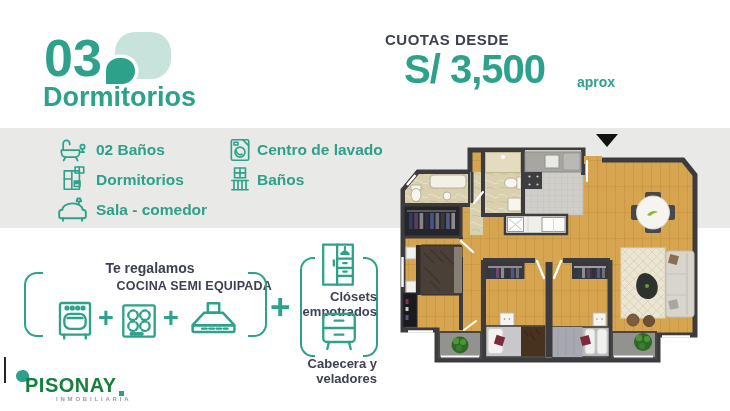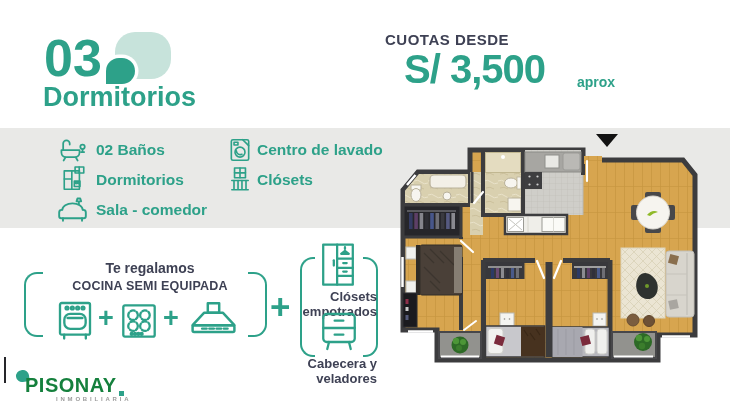--- a/index.html
+++ b/index.html
@@ -21,21 +21,21 @@
   .price-approx{left:577px;top:74px;font-size:14px;font-weight:700;}
   .price-period{left:480px;top:98px;width:95px;text-align:center;font-size:13px;font-weight:700;letter-spacing:.5px;}
 
   
   .band{left:0;top:128px;width:730px;height:100px;background:#e9e9e7;}
   .feat-label{font-size:15.5px;font-weight:700;}
   .fi{position:absolute;}
 
   
   .promo-intro{left:60px;top:260px;width:180px;text-align:center;font-size:14px;font-weight:600;}
-  .promo-headline{left:28px;top:279px;width:244px;text-align:center;font-size:12.5px;font-weight:800;letter-spacing:.2px;white-space:nowrap;}
+  .promo-headline{left:28px;top:279px;width:244px;text-align:right;font-size:12.5px;font-weight:800;letter-spacing:.2px;white-space:nowrap;}
   .bracket{position:absolute;border:2.5px solid #2da189;}
   .bracket-l{border-right:none;border-radius:13px 0 0 13px;}
   .bracket-r{border-left:none;border-radius:0 13px 13px 0;}
   .bk-kit-l{left:24px;top:272px;width:17px;height:61px;}
   .bk-kit-r{left:248px;top:272px;width:17px;height:61px;}
   .bk-ext-l{left:300px;top:257px;width:13px;height:96px;}
   .bk-ext-r{left:363px;top:257px;width:13px;height:96px;}
   .plus-sm{font-size:27px;font-weight:700;line-height:27px;}
   .plus-lg{left:270px;top:289px;font-size:35px;font-weight:600;line-height:35px;}
   .extra-label{width:76px;text-align:right;font-size:13px;line-height:1.18;font-weight:700;}
@@ -103,21 +103,21 @@
     <path d="M11,1.5 V10.5 M6,6 H16"></path>
     <path d="M3.5,13 h15"></path>
     <path d="M5.5,13 v8 M9.2,13 v8 M12.8,13 v8 M16.5,13 v8"></path>
     <path d="M3.5,21.5 h15"></path>
   </svg>
 
   <div class="abs feat-label teal" style="left:96px;top:141px">02 Baños</div>
   <div class="abs feat-label teal" style="left:96px;top:171px">Dormitorios</div>
   <div class="abs feat-label teal" style="left:96px;top:201px">Sala - comedor</div>
   <div class="abs feat-label teal" style="left:257px;top:141px">Centro de lavado</div>
-  <div class="abs feat-label teal" style="left:257px;top:171px">Clósets</div>
+  <div class="abs feat-label teal" style="left:257px;top:171px">Baños</div>
 
   <div class="abs promo-intro dark">Te regalamos</div>
   <div class="abs promo-headline dark">COCINA SEMI EQUIPADA</div>
 
   <div class="abs bracket bracket-l bk-kit-l"></div>
   <div class="abs bracket bracket-r bk-kit-r"></div>
 
   <svg class="icon abs" style="left:55px;top:298px" width="40" height="45" viewBox="0 0 24 27" fill="none" stroke="#2da189" stroke-width="1.4" stroke-linecap="round" stroke-linejoin="round">
     <rect x="3" y="3" width="18" height="19" rx="1"></rect>
     <circle cx="7.2" cy="6" r="0.85"></circle>

